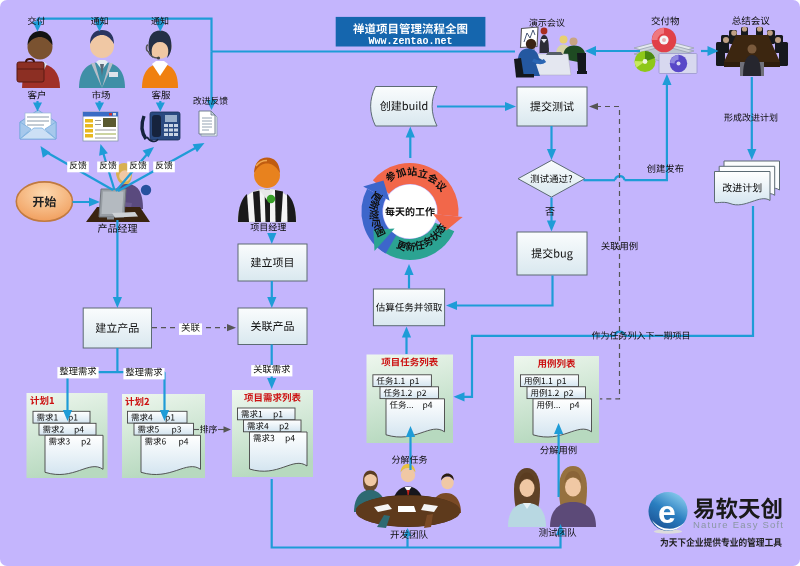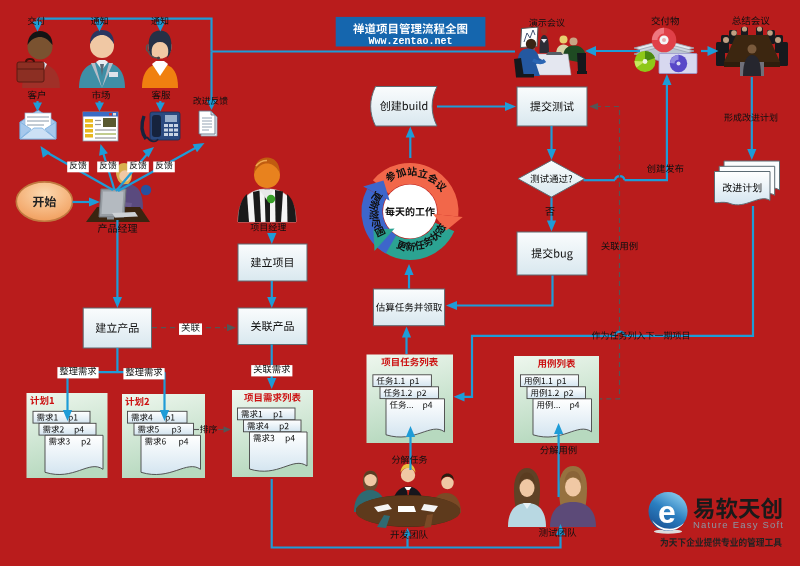--- a/index.html
+++ b/index.html
@@ -1,15 +1,15 @@
 <!DOCTYPE html>
 <html><head><meta charset="utf-8">
 <style>
 html,body{margin:0;padding:0;background:#ffffff;}
-#c{position:relative;width:800px;height:566px;background:#b91c1c;font-family:"Liberation Sans",sans-serif;overflow:hidden;}
+#c{position:relative;width:800px;height:566px;background:#c4b5fd;font-family:"Liberation Sans",sans-serif;overflow:hidden;border-radius:7px;}
 </style></head>
 <body>
 <div id="c">
 <svg width="800" height="566" viewBox="0 0 800 566" font-family="Liberation Sans, sans-serif">
 <defs>
 <linearGradient id="boxg" x1="0" y1="0" x2="0" y2="1">
 <stop offset="0" stop-color="#fafcfd"></stop>
           <stop offset="1" stop-color="#d9e8ef"></stop>
 </linearGradient>
 <linearGradient id="docg" x1="0" y1="0" x2="0" y2="1">

